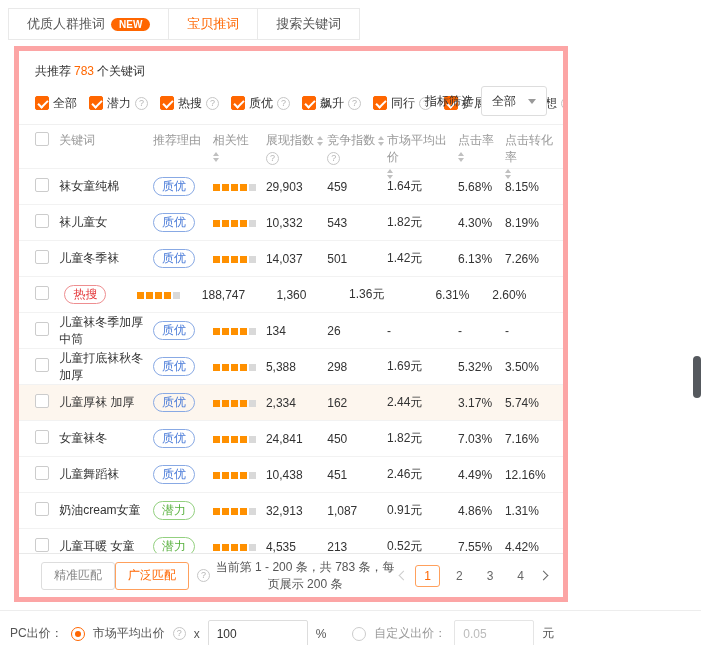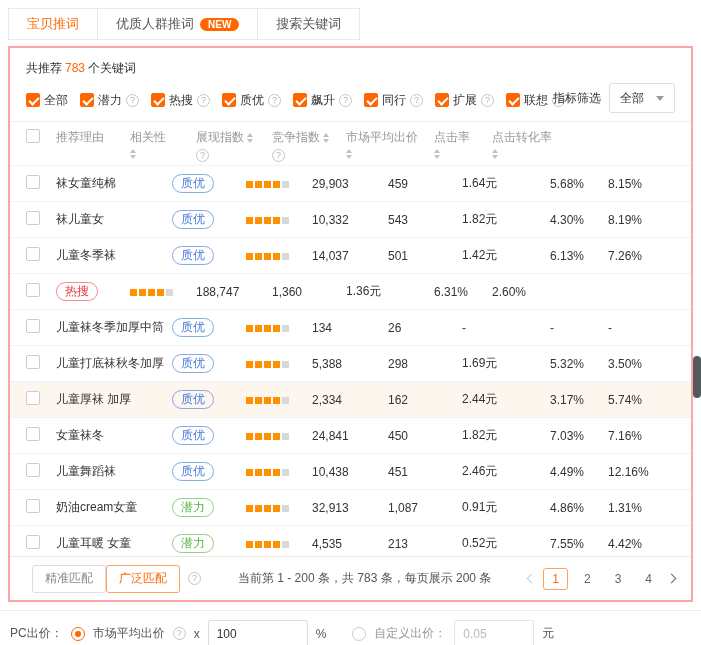--- a/index.html
+++ b/index.html
@@ -3,21 +3,21 @@
 <meta charset="utf-8">
 <style>
   *{box-sizing:border-box;margin:0;padding:0}
   html,body{width:701px;height:645px}
   body{font-family:"Liberation Sans","DejaVu Sans",sans-serif;font-size:12px;color:#333;background:#fff;position:relative;overflow:hidden}
   .tabs{position:absolute;top:8px;left:8px;display:flex;border:1px solid #e9e9e9;background:#fff}
   .tab{display:flex;align-items:center;gap:6px;padding:0 18px;height:30px;border-right:1px solid #e9e9e9;color:#555;font-size:13px;cursor:pointer;white-space:nowrap}
   .tab:last-child{border-right:0}
   .tab.active{color:#ff6600}
   .badge-new{background:#ff6600;color:#fff;font-size:10px;font-weight:bold;padding:1px 8px;border-radius:9px}
-  .panel{position:absolute;top:46px;left:8px;width:685px;height:556px;border:2px solid #fca5a5;background:#fff;overflow:hidden}
+  .panel{position:absolute;top:46px;left:14px;width:554px;height:556px;border:5px solid #fca5a5;background:#fff;overflow:hidden}
   .panel-top{padding:12px 16px 8px}
   .summary{color:#333}
   .summary .num{color:#ff6600;margin:0 3px}
   .filter-row{margin-top:10px;display:flex;align-items:center;gap:12px;height:26px;position:relative;white-space:nowrap}
   .filter-item{display:flex;align-items:center;gap:4px;cursor:pointer}
   .cb{width:14px;height:14px;border:1px solid #ccc;border-radius:2px;background:#fff;display:inline-block;position:relative;flex:none}
   .cb.checked{background:#ff6600;border-color:#ff6600}
   .cb.checked::after{content:"";position:absolute;left:4px;top:1px;width:4px;height:8px;border:solid #fff;border-width:0 2px 2px 0;transform:rotate(45deg)}
   .info{width:13px;height:13px;border:1px solid #c6c6c6;border-radius:50%;color:#b5b5b5;font-size:9px;line-height:11px;text-align:center;display:inline-block;flex:none}
   .info::after{content:"?"}
@@ -68,26 +68,26 @@
   .bid-input.disabled{width:80px;color:#bbb;border-color:#e5e5e5}
   .bidbar .label{color:#555}
   .bidbar .muted{color:#999}
   .ml{margin-left:18px}
   .scroll-thumb{position:absolute;right:0;top:356px;width:8px;height:42px;border-radius:4px;background:#55595e}
 </style>
 </head>
 <body>
 
 <div class="tabs">
-  <div class="tab active">
-      <span>宝贝推词</span>
-    </div>
   <div class="tab">
       <span>优质人群推词</span>
       <span class="badge-new">NEW</span>
+    </div>
+  <div class="tab active">
+      <span>宝贝推词</span>
     </div>
   <div class="tab">
       <span>搜索关键词</span>
     </div>
 </div>
 
 <div class="panel">
   <div class="panel-top">
     <div class="summary">
       <span>共推荐</span><span class="num">783</span><span>个关键词</span>
@@ -137,20 +137,25 @@
         <div class="select">
           <span>全部</span>
           <span class="caret"></span>
         </div>
       </div>
     </div>
   </div>
 
   <div class="thead">
     <div class="c-check"><span class="cb"></span></div>
+    <div class="c-kw th">
+        <span class="l1">
+          <span>关键词</span>
+        </span>
+      </div>
     <div class="c-reason th">
         <span class="l1">
           <span>推荐理由</span>
         </span>
       </div>
     <div class="c-rel th">
         <span class="l1">
           <span>相关性</span>
         </span>
         <span class="l1">

